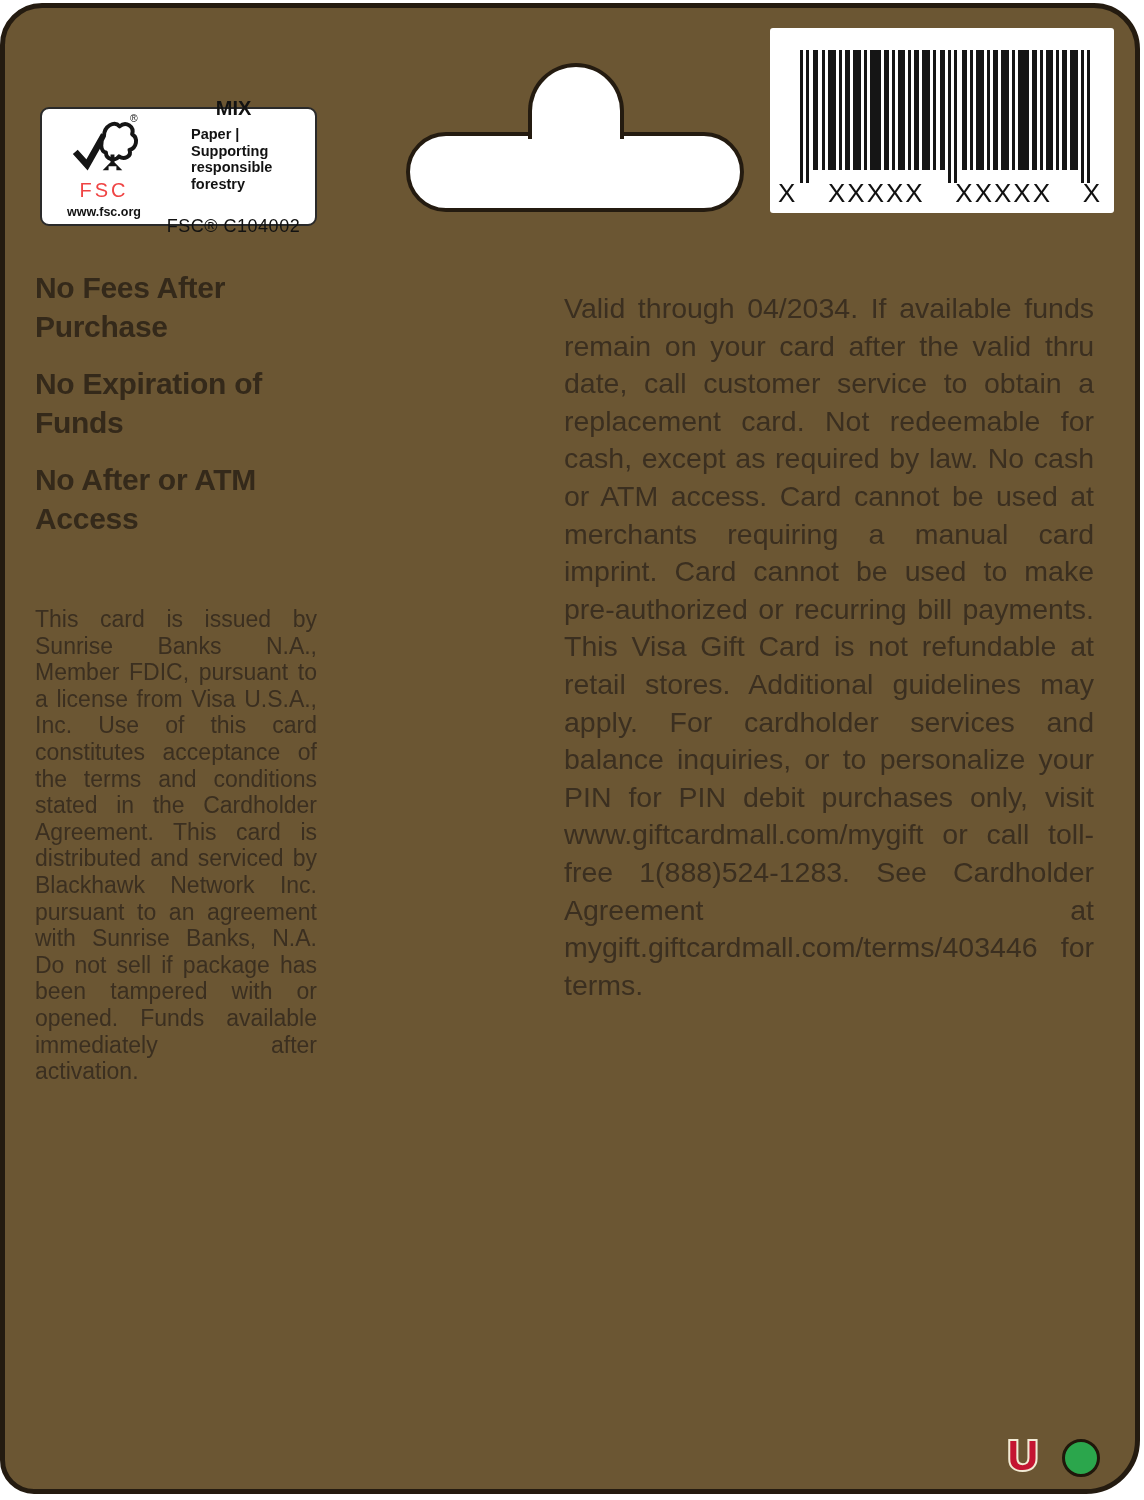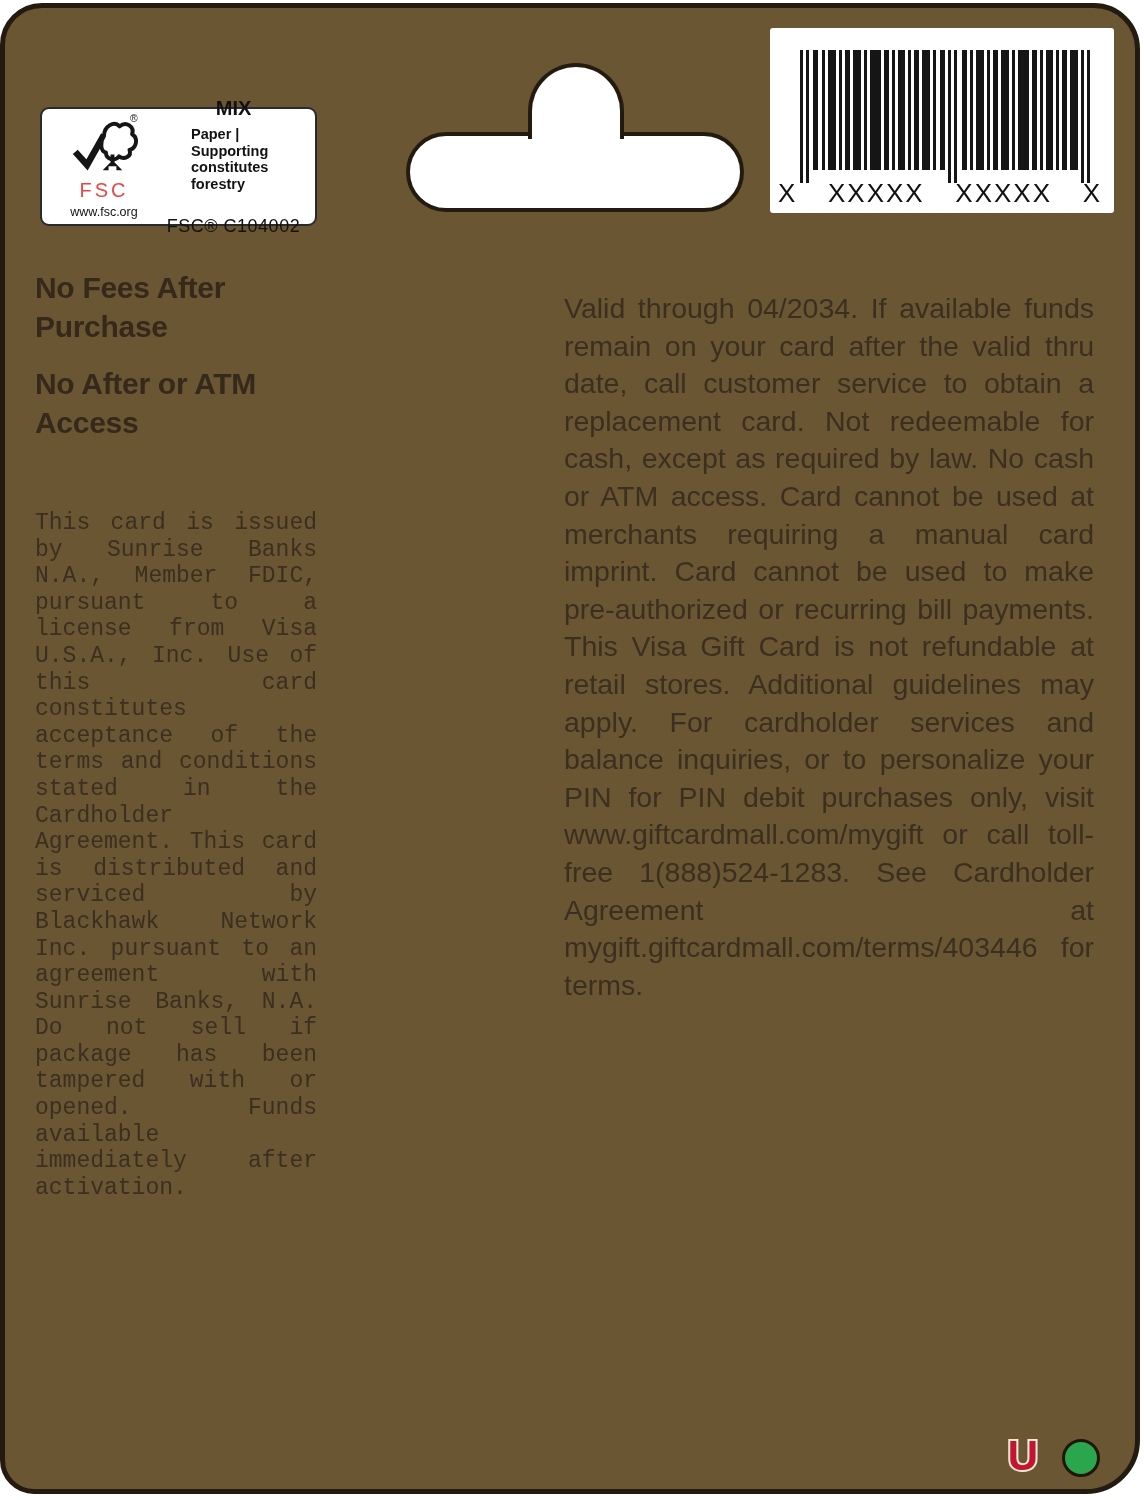--- a/index.html
+++ b/index.html
@@ -8,21 +8,21 @@
   .package{position:absolute;left:0px;top:3px;width:1140px;height:1491px;box-sizing:border-box;
            background:#6B5633;border:5px solid #241B10;border-radius:42px 46px 54px 34px;}
 
   
   .fsc-label{position:absolute;left:35px;top:99px;width:277px;height:119px;box-sizing:border-box;
              background:#ffffff;border:2px solid #2a2a2a;border-radius:9px;display:flex;
              padding:5px 8px 4px 6px;}
   .fsc-left{width:112px;display:flex;flex-direction:column;align-items:center;justify-content:flex-end;}
   .fsc-word{font-family:Liberation Sans, sans-serif;font-size:20px;letter-spacing:3px;color:#ef4444;
             line-height:28px;}
-  .fsc-url{font-size:12.5px;color:#121212;line-height:16px;}
+  .fsc-url{font-size:12.5px;color:#121212;line-height:16px;font-weight:bold;}
   .fsc-right{flex:1;display:flex;flex-direction:column;align-items:center;justify-content:center;
              color:#121212;}
   .fsc-mix{font-size:20px;font-weight:bold;margin-bottom:6px;}
   .fsc-tag{font-size:14.5px;font-weight:bold;line-height:16.5px;padding-left:31px;}
   .fsc-code{font-size:18px;margin-top:24px;letter-spacing:0.5px;}
 
   
   .hang-pill{position:absolute;left:401px;top:124px;width:338px;height:80px;box-sizing:border-box;
              background:#ffffff;border:4px solid #241B10;border-radius:40px;}
   .hang-dome{position:absolute;left:523px;top:55px;width:96px;height:76px;box-sizing:border-box;
@@ -34,21 +34,21 @@
                border-radius:3px;}
   .barcode-bars{position:absolute;left:30px;top:22px;}
   .barcode-text{position:absolute;left:8px;right:12px;top:150px;display:flex;
                 justify-content:space-between;font-size:26px;color:#111111;letter-spacing:2px;}
 
   
   .left-col{position:absolute;left:30px;top:260px;width:290px;color:#34291A;}
   .left-col h2{margin:0 0 18px 0;font-size:30px;line-height:39px;font-weight:bold;
                letter-spacing:-0.3px;}
   .disclaimer{margin:68px 0 0 0;font-size:23px;line-height:26.6px;text-align:justify;
-              color:#3B2F20;width:282px;font-family:Liberation Mono, monospace;}
+              color:#3B2F20;width:282px;}
 
   
   .right-col{position:absolute;left:543px;top:266px;width:562px;}
   .terms{margin:16px;font-size:28.5px;line-height:37.6px;text-align:justify;color:#3B2F20;}
 
   
   .kosher-u{position:absolute;left:996px;top:1422px;width:44px;height:48px;}
   .green-dot{position:absolute;left:1057px;top:1431px;width:38px;height:38px;box-sizing:border-box;
              border-radius:50%;background:#2BA64C;border:3px solid #20170B;}
 </style>
@@ -65,21 +65,21 @@
           <path d="M52,34 C52,18 68,10 76,19 C86,10 99,20 95,31 C105,37 102,52 91,55 C95,65 83,71 75,65 C69,73 55,70 55,59 C46,57 46,42 52,34 Z" fill="#ffffff" stroke="#151515" stroke-width="6" stroke-linejoin="round"></path>
           <path d="M62,62 l0,12 l-12,12 l9,0 l0,-6 l12,0 l0,6 l9,0 l-12,-12 l0,-12 z" fill="#151515"></path>
           <text x="92" y="12" font-size="16" fill="#151515" font-family="Liberation Sans, sans-serif">®</text>
         </svg>
         <div class="fsc-word">FSC</div>
         <div class="fsc-url">www.fsc.org</div>
       </div>
       <div class="fsc-right">
         <div class="fsc-mix">MIX</div>
         <div class="fsc-tag">Paper | Supporting</div>
-        <div class="fsc-tag">constitutes forestry</div>
+        <div class="fsc-tag">responsible forestry</div>
         <div class="fsc-code">FSC® C104002</div>
       </div>
     </div>
 
     <div class="hang-pill"></div>
     <div class="hang-dome"></div>
     <div class="hang-seam"></div>
 
     <div class="barcode-box">
       <svg class="barcode-bars" width="290" height="134" viewBox="0 0 290 134">
@@ -125,20 +125,21 @@
       <div class="barcode-text">
         <span>X</span>
         <span>XXXXX</span>
         <span>XXXXX</span>
         <span>X</span>
       </div>
     </div>
 
     <div class="left-col">
       <h2>No Fees After Purchase</h2>
+      <h2>No Expiration of Funds</h2>
       <h2>No After or ATM Access</h2>
       <p class="disclaimer">This card is issued by Sunrise Banks N.A., Member FDIC, pursuant to a license from Visa U.S.A., Inc. Use of this card constitutes acceptance of the terms and conditions stated in the Cardholder Agreement. This card is distributed and serviced by Blackhawk Network Inc. pursuant to an agreement with Sunrise Banks, N.A. Do not sell if package has been tampered with or opened. Funds available immediately after activation.</p>
     </div>
 
     <div class="right-col">
       <p class="terms">Valid through 04/2034. If available funds remain on your card after the valid thru date, call customer service to obtain a replacement card. Not redeemable for cash, except as required by law. No cash or ATM access. Card cannot be used at merchants requiring a manual card imprint. Card cannot be used to make pre-authorized or recurring bill payments. This Visa Gift Card is not refundable at retail stores. Additional guidelines may apply. For cardholder services and balance inquiries, or to personalize your PIN for PIN debit purchases only, visit www.giftcardmall.com/mygift or call toll-free 1(888)524-1283. See Cardholder Agreement at mygift.giftcardmall.com/terms/403446 for terms.</p>
     </div>
 
     <svg class="kosher-u" viewBox="0 0 44 48">
       <text x="22" y="40" text-anchor="middle" font-size="42" font-weight="bold" font-family="Liberation Sans, sans-serif" fill="#C41431" stroke="#F2EBD5" stroke-width="4" paint-order="stroke">U</text>

